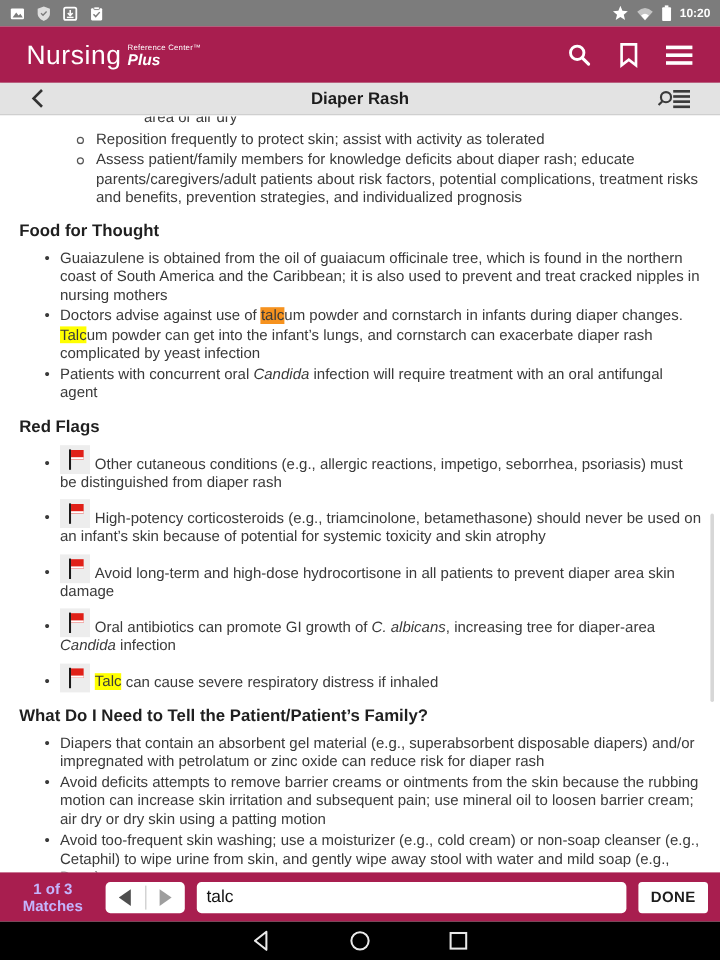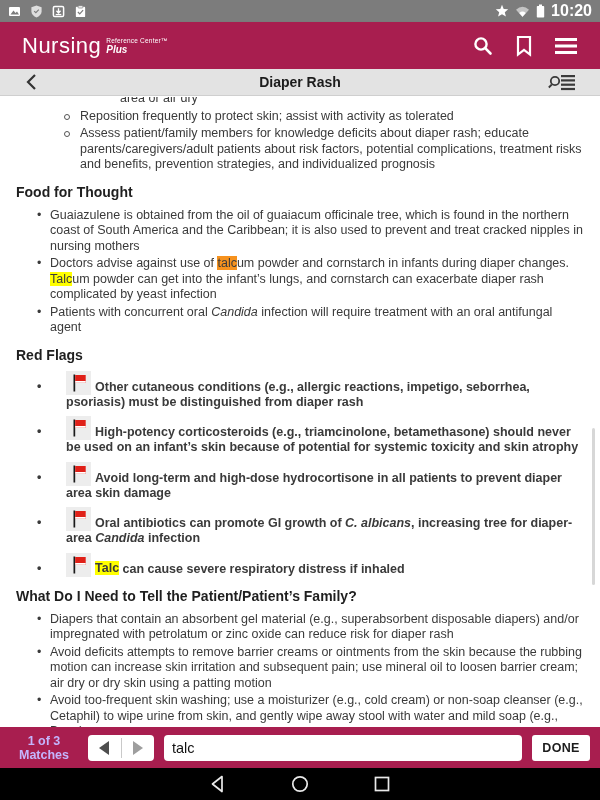--- a/index.html
+++ b/index.html
@@ -4,32 +4,32 @@
 <style>
   html,body{margin:0;padding:0;background:#222;}
   .screen{position:relative;width:600px;height:800px;margin:0 auto;overflow:hidden;
     background:#fff;font-family:"Liberation Sans","DejaVu Sans",sans-serif;}
 
   
   .status-bar{position:absolute;top:0;left:0;right:0;height:22px;background:#7c7c7c;
     display:flex;align-items:center;padding:0 8px;box-sizing:border-box;color:#fff;}
   .status-left{display:flex;align-items:center;gap:9px;}
   .status-right{margin-left:auto;display:flex;align-items:center;gap:6px;}
-  .status-time{font-size:16px;font-weight:bold;color:#fff;}
+  .status-time{font-size:10px;font-weight:bold;color:#fff;}
   .sicon{display:inline-flex;align-items:center;justify-content:center;}
 
   
   .app-header{position:absolute;top:22px;left:0;right:0;height:47px;background:#a81e4f;
     display:flex;align-items:center;padding:0 22px;box-sizing:border-box;
     box-shadow:0 1px 2px rgba(0,0,0,.25);}
   .logo{display:flex;align-items:flex-end;color:#fff;}
   .logo-primary{font-size:22px;font-weight:400;letter-spacing:.5px;line-height:22px;}
   .logo-stack{display:flex;flex-direction:column;margin-left:5px;padding-bottom:1px;}
   .logo-secondary{font-size:6.5px;letter-spacing:.2px;}
-  .logo-tertiary{font-size:10px;font-weight:bold;font-style:italic;line-height:12px;}
+  .logo-tertiary{font-size:13px;font-weight:bold;font-style:italic;line-height:12px;}
   .header-actions{margin-left:auto;display:flex;align-items:center;gap:20px;}
   .hicon{display:inline-flex;cursor:pointer;}
 
   
   .toolbar{position:absolute;top:69px;left:0;right:0;height:27px;background:#e3e3e3;
     border-bottom:1px solid #cfcfcf;display:flex;align-items:center;
     padding:0 24px;box-sizing:border-box;}
   .toolbar-title{position:absolute;left:0;right:0;text-align:center;
     font-size:14px;font-weight:bold;color:#1c1c1c;}
   .toolbar .right{margin-left:auto;}
@@ -38,21 +38,21 @@
   .content{position:absolute;top:97px;left:0;right:0;height:630px;overflow:hidden;background:#fff;}
   .article{padding:0 14px 0 0;font-size:12.5px;line-height:15.5px;color:#3a3a3a;}
   .blk{position:relative;box-sizing:border-box;}
   .heading{margin:11px 14px 7px 16px;font-size:14px;font-weight:bold;color:#1f1f1f;line-height:17px;}
   .bullet{padding-left:50px;margin-bottom:2px;}
   .bullet::before{content:"•";position:absolute;left:37px;top:0;color:#3a3a3a;}
   .sub-bullet{padding-left:80px;margin-bottom:2px;}
   .sub-bullet::before{content:"";position:absolute;left:64px;top:5px;width:4px;height:4px;
     border:1.2px solid #555;border-radius:50%;}
   .cont-line{padding-left:120px;margin-top:-6px;margin-bottom:2px;}
-  .flag-bullet{padding-left:66px;margin-bottom:6px;font-weight:bold;}
+  .flag-bullet{padding-left:50px;margin-bottom:6px;}
   .flag-bullet::before{content:"•";position:absolute;left:37px;top:8px;color:#3a3a3a;}
   .rf-flag{display:inline-block;width:25px;height:24px;background:#ededed;
     margin-right:4px;vertical-align:bottom;}
   .match-current{background:#f6921e;}
   .match{background:#ffff00;}
   .italic{font-style:italic;}
 
   .scrollbar-thumb{position:absolute;top:428px;right:5px;width:3px;height:157px;
     background:#d7d7d7;border-radius:2px;}
 

